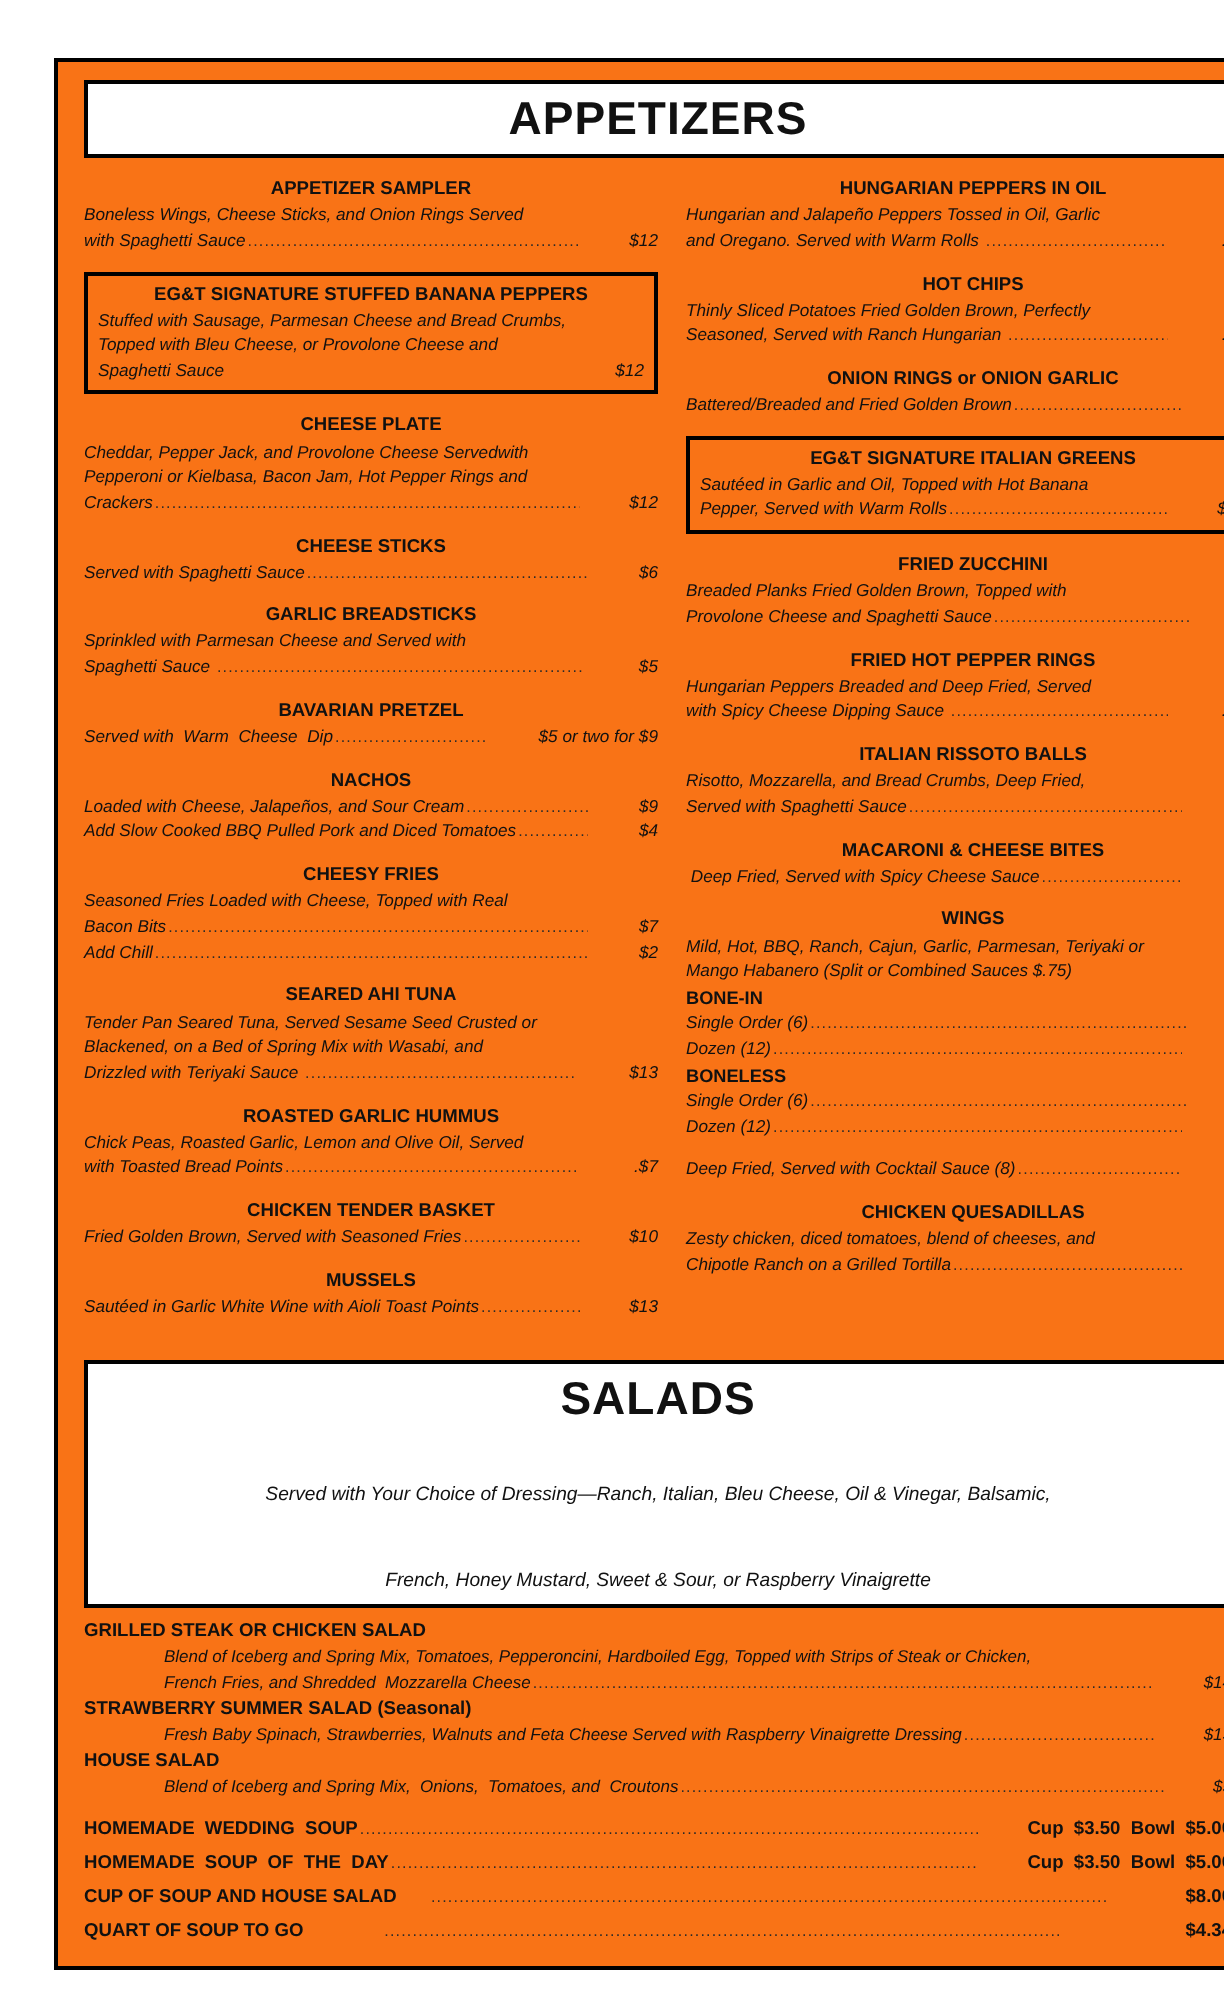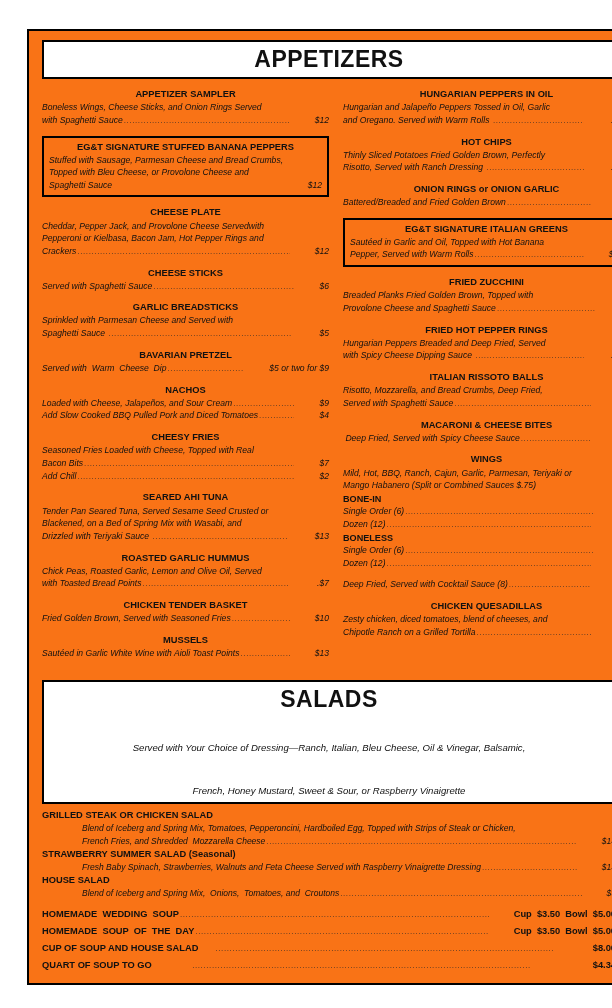--- a/index.html
+++ b/index.html
@@ -279,21 +279,21 @@
                 <span class="dots">........................................................................................................................</span>
                 <span class="price"> ....$5</span>
               </div>
             </div>
           </div>
           <div class="item">
             <div class="it-name">HOT CHIPS</div>
             <div class="it-desc">
               <span class="ln">Thinly Sliced Potatoes Fried Golden Brown,  Perfectly</span>
               <div class="dotrow">
-                <span class="lt">Risotto, Served with Ranch Dressing </span>
+                <span class="lt">Seasoned, Served with Ranch Hungarian </span>
                 <span class="dots">........................................................................................................................</span>
                 <span class="price"> ....$5</span>
               </div>
             </div>
           </div>
           <div class="item">
             <div class="it-name">ONION RINGS or ONION GARLIC</div>
             <div class="it-desc">
               <div class="dotrow">
                 <span class="lt">Battered/Breaded and Fried Golden Brown</span>

